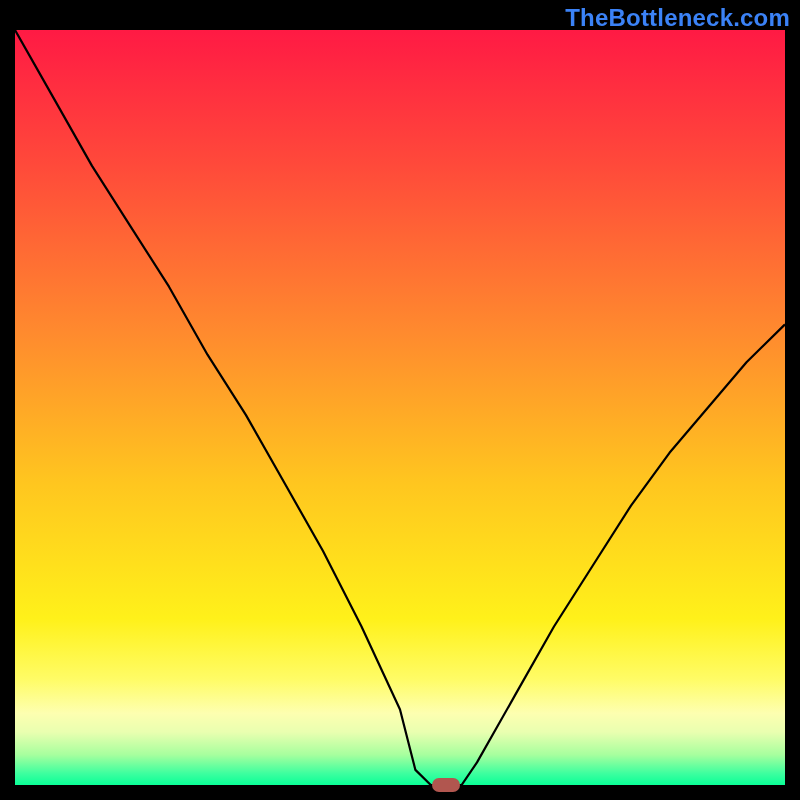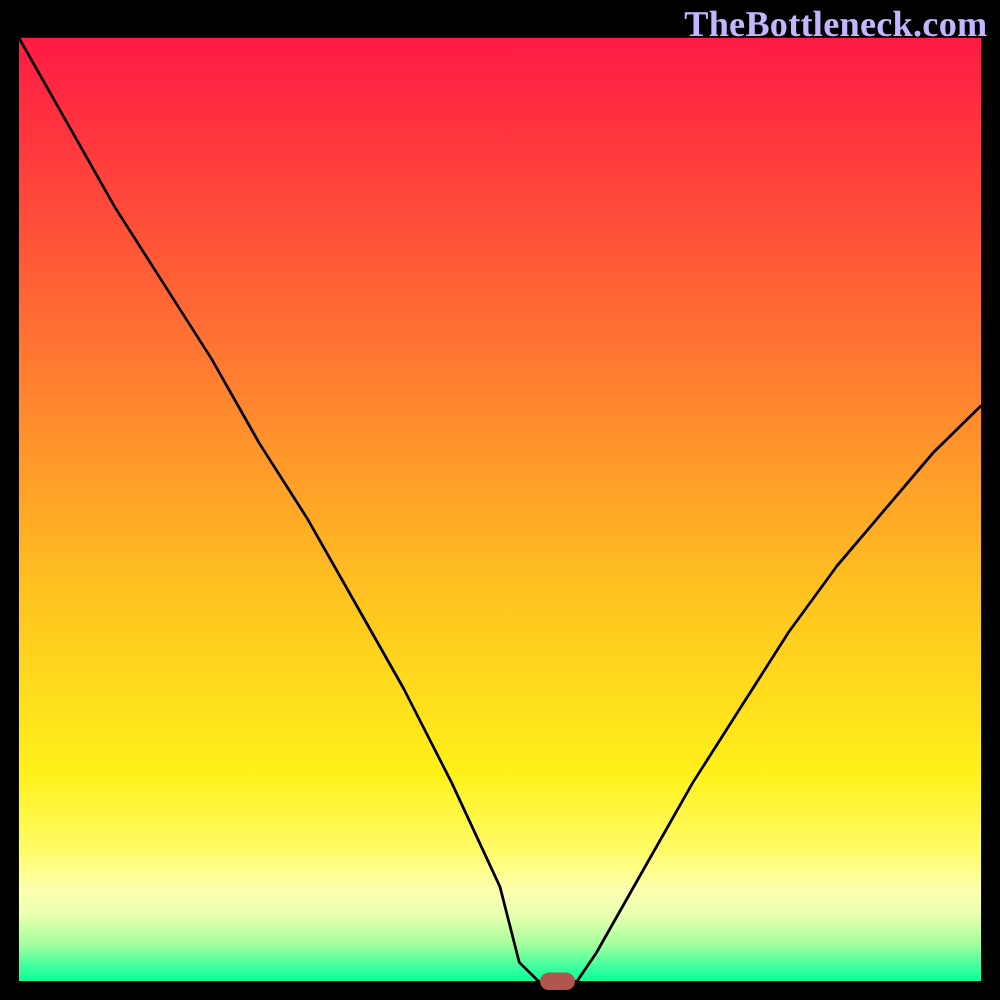--- a/index.html
+++ b/index.html
@@ -13,24 +13,24 @@
   .frame {
     position: relative;
     width: 800px;
     height: 800px;
     background: #000;
   }
   .watermark {
     position: absolute;
     top: 4px;
     right: 10px;
-    font-family: Liberation Serif, serif;
-    font-size: 29px;
+    font-family: Liberation Sans, sans-serif;
+    font-size: 24px;
     font-weight: 600;
-    color: #c4b5fd;
+    color: #3b82f6;
     letter-spacing: 0.2px;
     z-index: 10;
   }
   svg.plot {
     position: absolute;
     left: 15px;
     top: 30px;
     width: 770px;
     height: 755px;
     display: block;

